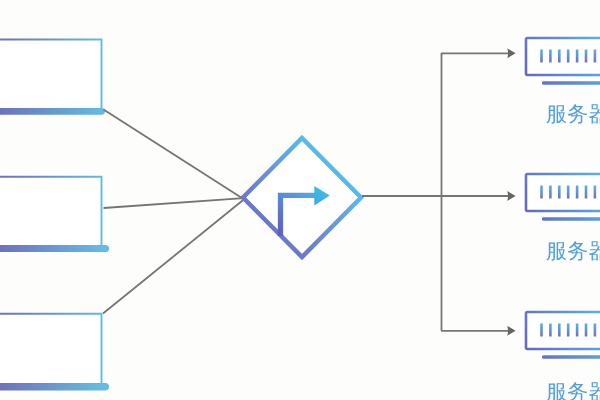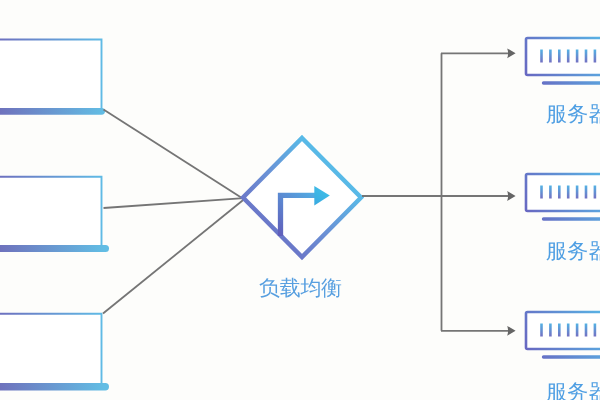--- a/index.html
+++ b/index.html
@@ -143,17 +143,16 @@
         <path d="M559.3 323.5 L559.3 336.5"></path>
           <path d="M568.2 323.5 L568.2 336.5"></path>
         <path d="M577.1 323.5 L577.1 336.5"></path>
           <path d="M586 323.5 L586 336.5"></path>
         <path d="M594.9 323.5 L594.9 336.5"></path>
       </g>
       <rect x="541.8" y="355.3" width="80" height="3.4" rx="1.7" fill="url(#gSrv3)"></rect>
     </g>
   </svg>
 
-  <div class="lbl lbl-center">负载均衡</div>
   <div class="lbl lbl-srv srv1">服务器</div>
   <div class="lbl lbl-srv srv2">服务器</div>
   <div class="lbl lbl-srv srv3">服务器</div>
 </div>
 
 </body></html>

